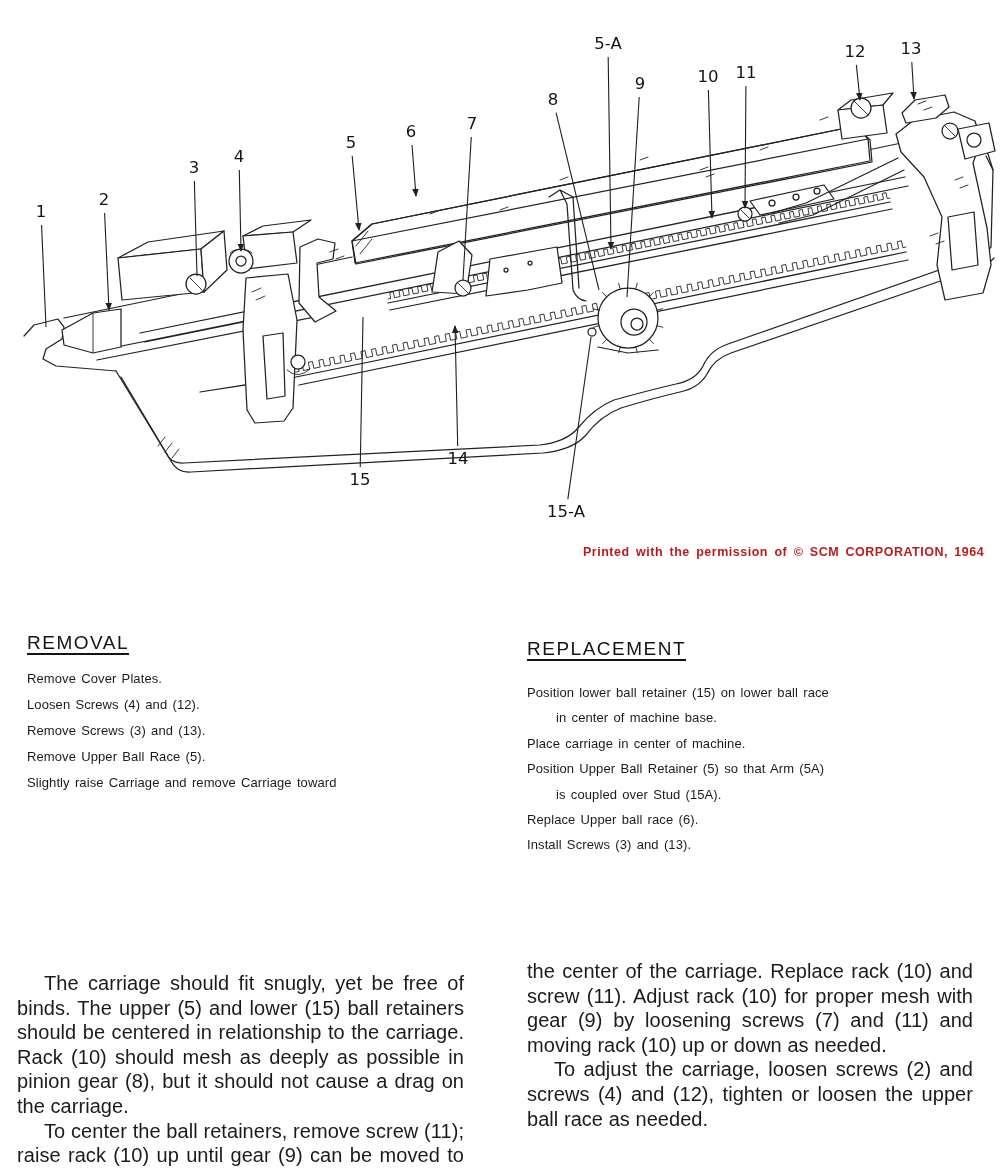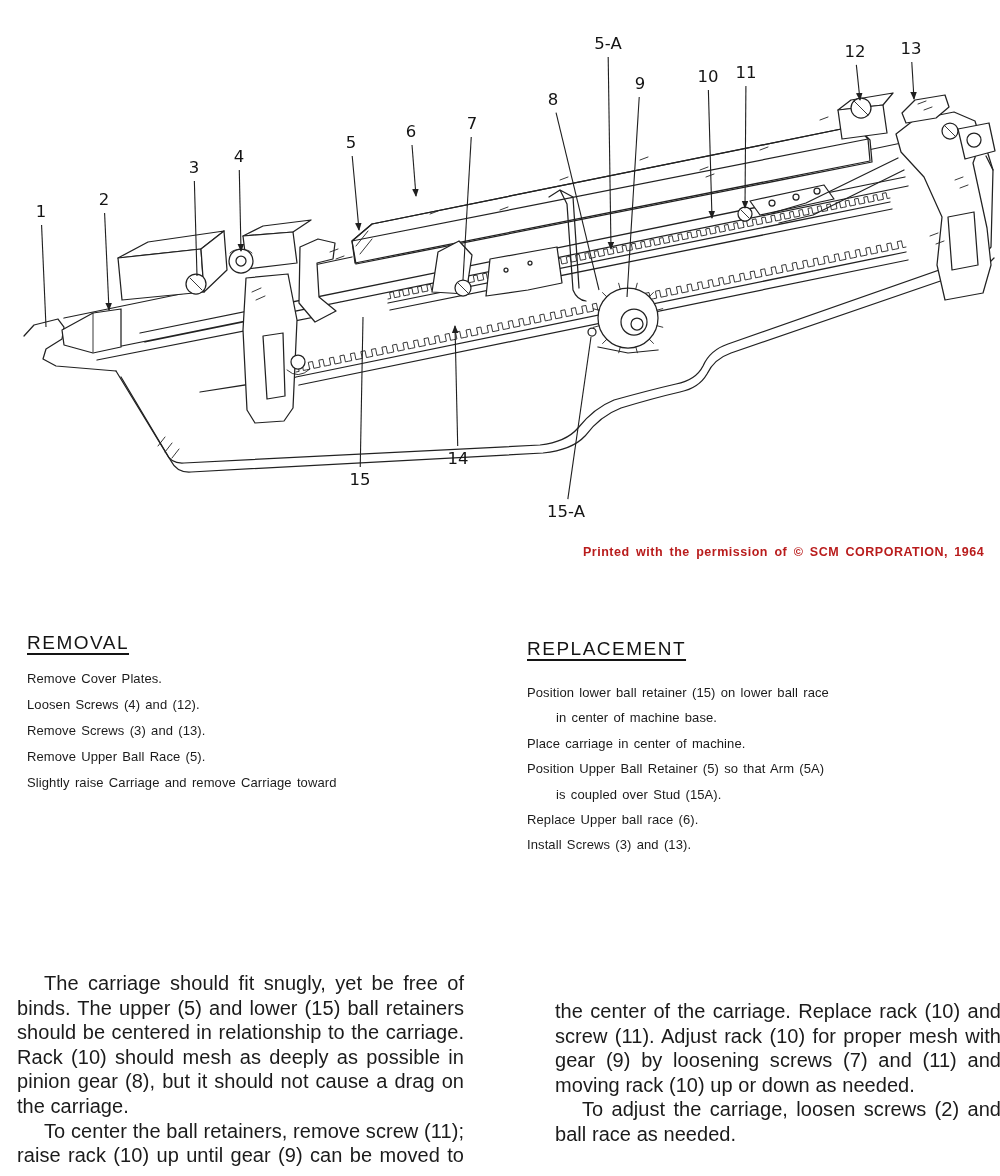--- a/index.html
+++ b/index.html
@@ -27,21 +27,21 @@
     text-decoration:underline;text-decoration-thickness:1.8px;text-underline-offset:4px;
   }
   #removal{left:27px;top:632px;width:465px;}
   #removal .sec-heading{margin-bottom:12px;}
   #replacement{left:527px;top:638px;width:462px;}
   #replacement .sec-heading{margin-bottom:20px;}
   .ln{font-size:13px;line-height:26px;letter-spacing:0.1px;word-spacing:1.5px;white-space:nowrap;}
   #replacement .ln{line-height:25.4px;}
   .ind-cont{padding-left:29px;}
   #col-left{left:17px;top:971px;width:447px;}
-  #col-right{left:527px;top:999px;width:446px;margin-left:28px;}
+  #col-right{left:527px;top:959px;width:446px;}
   .jl{
     font-size:20px;line-height:24.6px;letter-spacing:0.05px;
     text-align:justify;text-align-last:justify;
   }
   .jl.end{text-align-last:left;}
   .jl.pind{padding-left:27px;}
 </style>
 </head>
 <body>
 
@@ -225,14 +225,15 @@
     <div class="jl end">the carriage.</div>
     <div class="jl pind">To center the ball retainers, remove screw (11);</div>
     <div class="jl">raise rack (10) up until gear (9) can be moved to</div>
   </div>
 <div class="sec" id="col-right">
     <div class="jl">the center of the carriage. Replace rack (10) and</div>
     <div class="jl">screw (11). Adjust rack (10) for proper mesh with</div>
     <div class="jl">gear (9) by loosening screws (7) and (11) and</div>
     <div class="jl end">moving rack (10) up or down as needed.</div>
     <div class="jl pind">To adjust the carriage, loosen screws (2) and</div>
+    <div class="jl">screws (4) and (12), tighten or loosen the upper</div>
     <div class="jl end">ball race as needed.</div>
   </div>
 
 </body></html>

